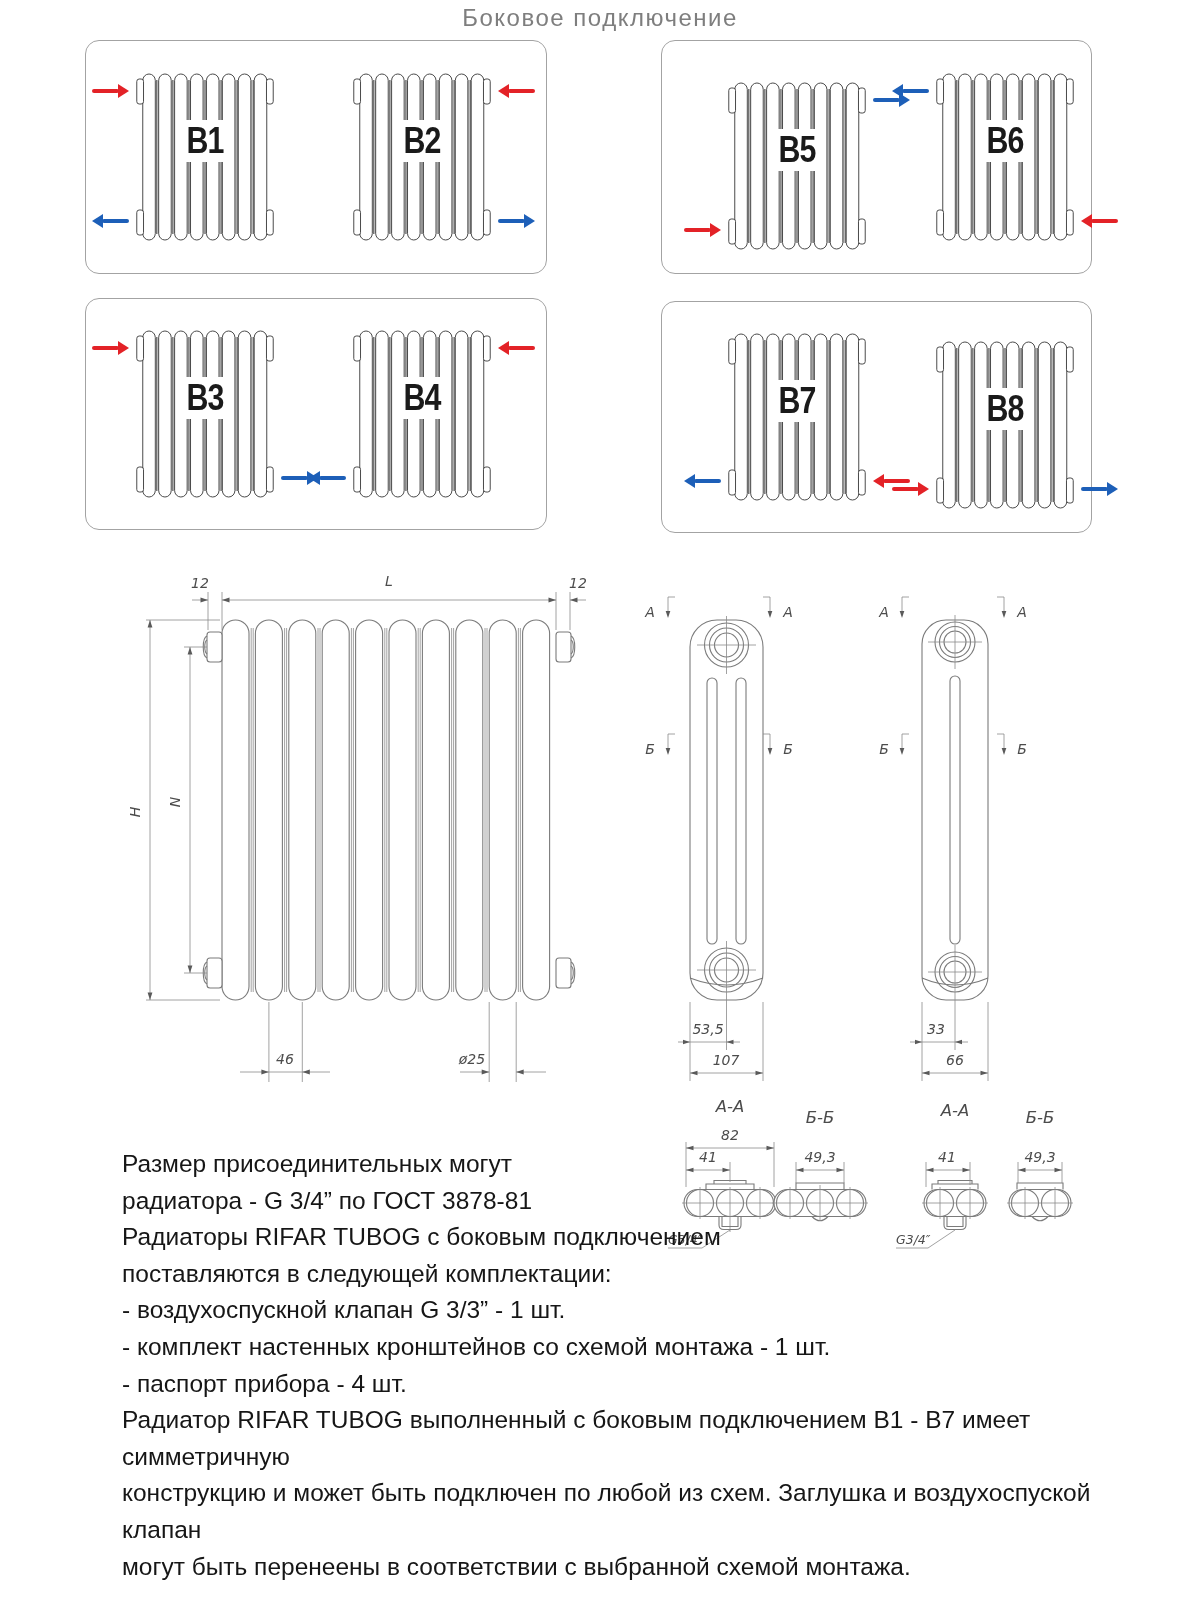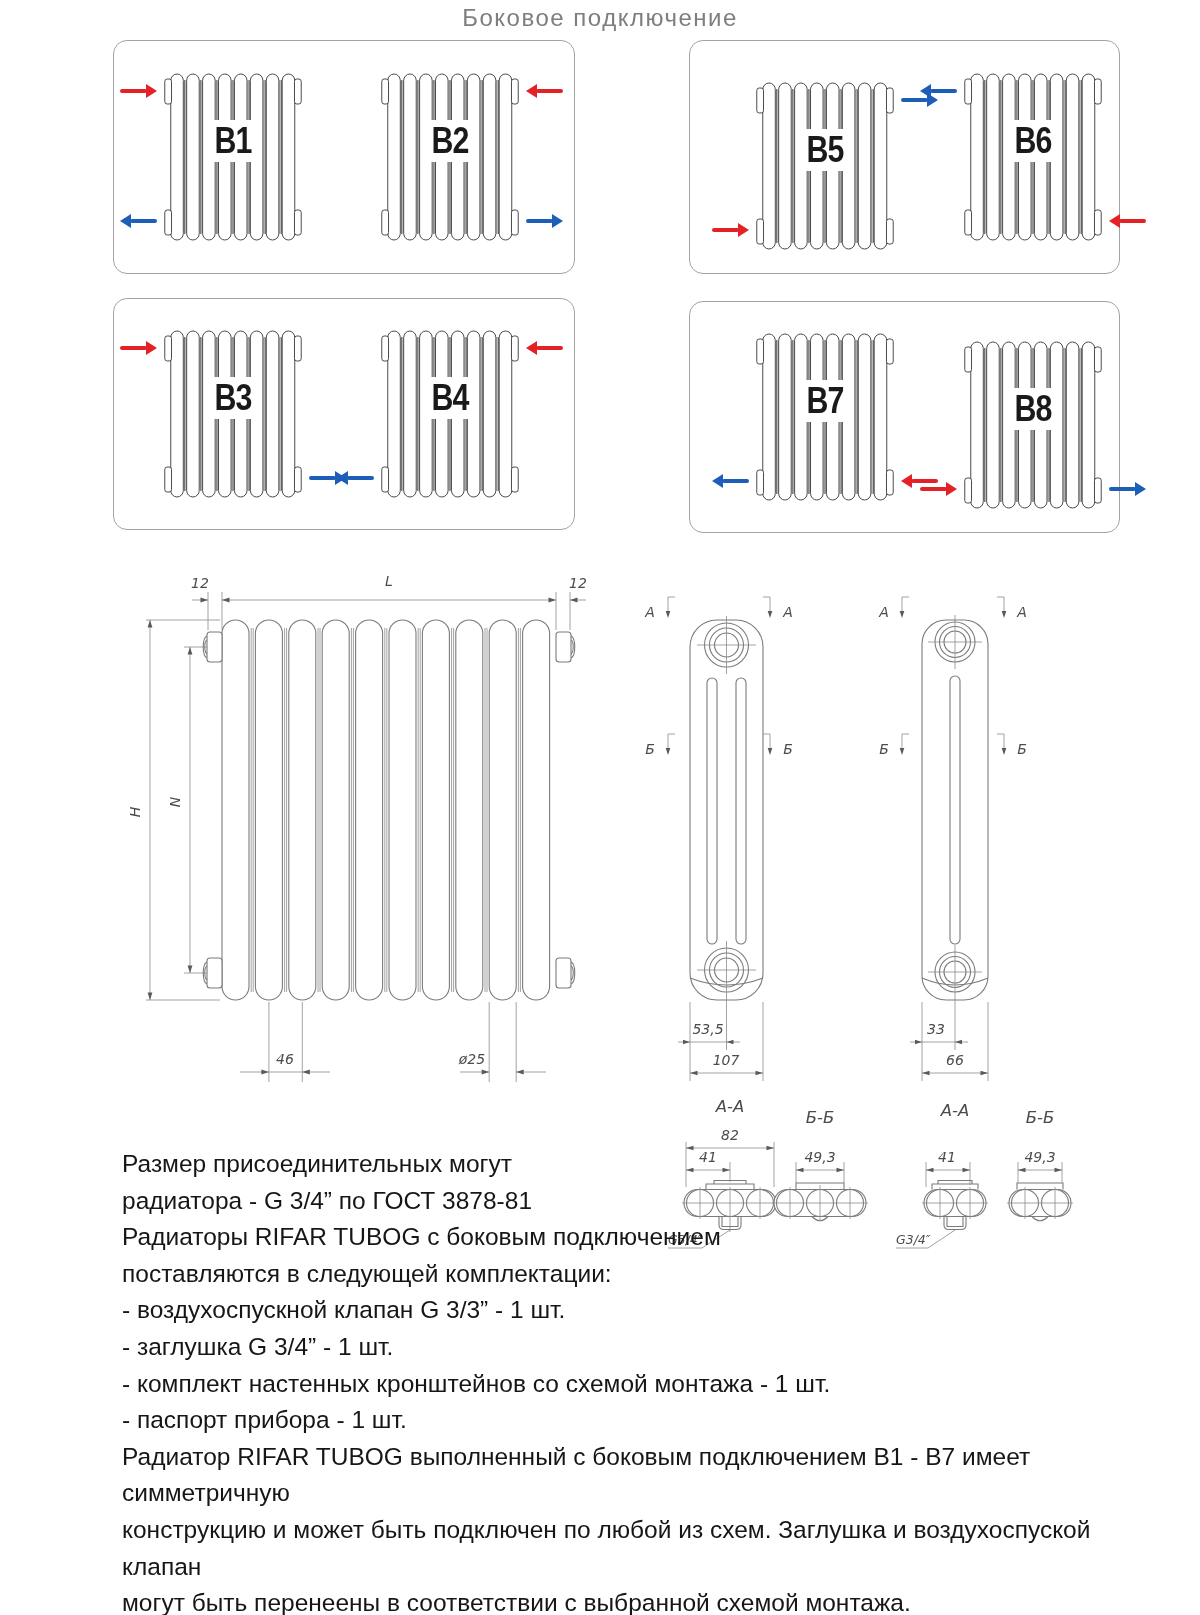--- a/index.html
+++ b/index.html
@@ -3,21 +3,21 @@
 <meta charset="utf-8">
 <style>
   html,body{margin:0;padding:0;}
   body{width:1200px;height:1615px;background:#fff;position:relative;overflow:hidden;
        font-family:"Liberation Sans",sans-serif;color:#111;}
   .abs{position:absolute;}
   
   #title{left:0;right:0;top:4px;text-align:center;font-size:24px;color:#7e7e7e;
          letter-spacing:1.5px;font-weight:400;}
   
-  .scheme-box{border:1.6px solid #a3a3a3;border-radius:14px;background:#fff;margin-left:28px;}
+  .scheme-box{border:1.6px solid #a3a3a3;border-radius:14px;background:#fff;}
   .rad{position:absolute;width:138px;height:182px;}
   .rad svg{display:block;width:138px;height:182px;}
   .rad-label{position:absolute;left:50%;top:41%;transform:translate(-50%,-50%) scaleX(.82);
              font-size:37px;font-weight:600;background:#fff;padding:0 4px;color:#1a1a1a;
              letter-spacing:-1px;}
   
   .arrow{position:absolute;width:37px;height:16px;}
   .arrow .shaft{position:absolute;top:6.4px;height:3.4px;background:currentColor;border-radius:2px;}
   .arrow .head{position:absolute;top:1px;width:0;height:0;
                border-top:7px solid transparent;border-bottom:7px solid transparent;}
@@ -386,20 +386,19 @@
     <polygon class="hd" points="442,80 434.5,77.7 434.5,82.3"></polygon>
   <text class="t-dim" x="420" y="72" text-anchor="middle">49,3</text>
 </svg>
 
 <div id="notes" class="abs">
   <div>Размер присоединительных могут</div>
   <div>радиатора - G 3/4” по ГОСТ 3878-81</div>
   <div>Радиаторы RIFAR TUBOG с боковым подключением</div>
   <div>поставляются в следующей комплектации:</div>
   <div>- воздухоспускной клапан G 3/3” - 1 шт.</div>
-  <div>- заглушка G 3/4” - 1 шт.</div>
   <div>- комплект настенных кронштейнов со схемой монтажа - 1 шт.</div>
-  <div>- паспорт прибора - 1 шт.</div>
+  <div>- паспорт прибора - 4 шт.</div>
   <div>Радиатор RIFAR TUBOG выполненный с боковым подключением B1 - B7 имеет симметричную</div>
   <div>конструкцию и может быть подключен по любой из схем. Заглушка и воздухоспуской клапан</div>
   <div>могут быть перенеены в соответствии с выбранной схемой монтажа.</div>
 
 </div>
 
 </body></html>

